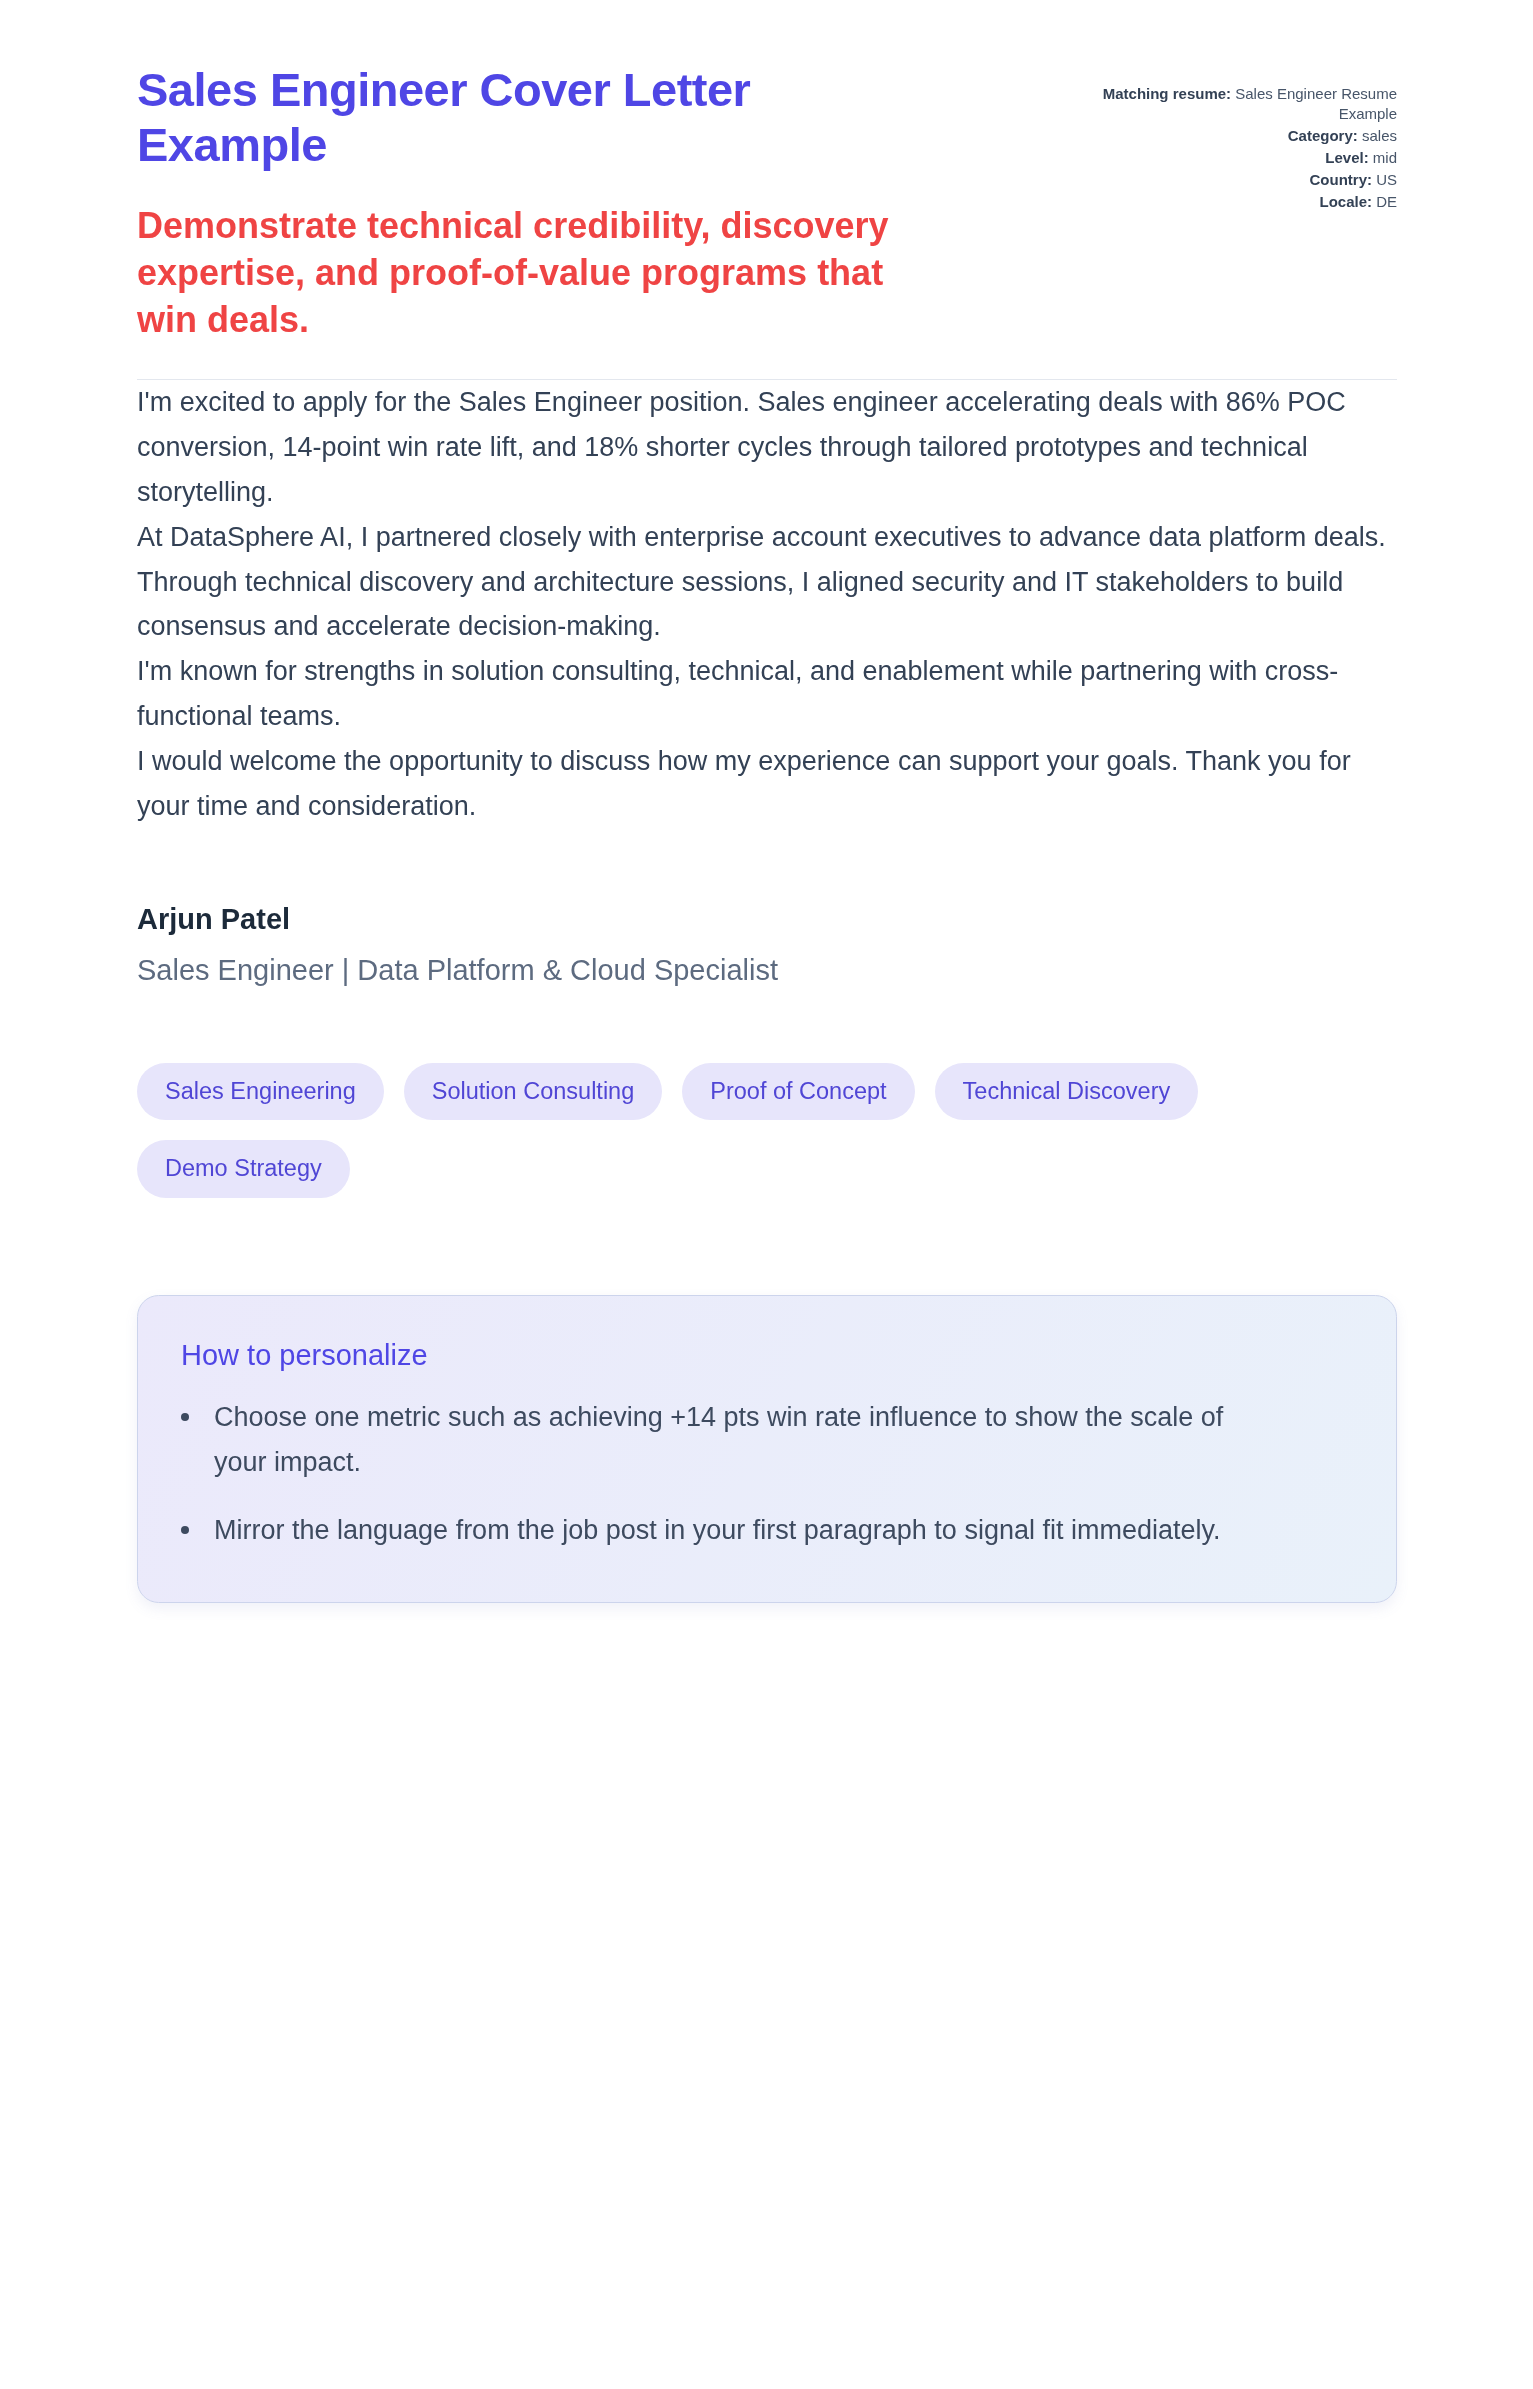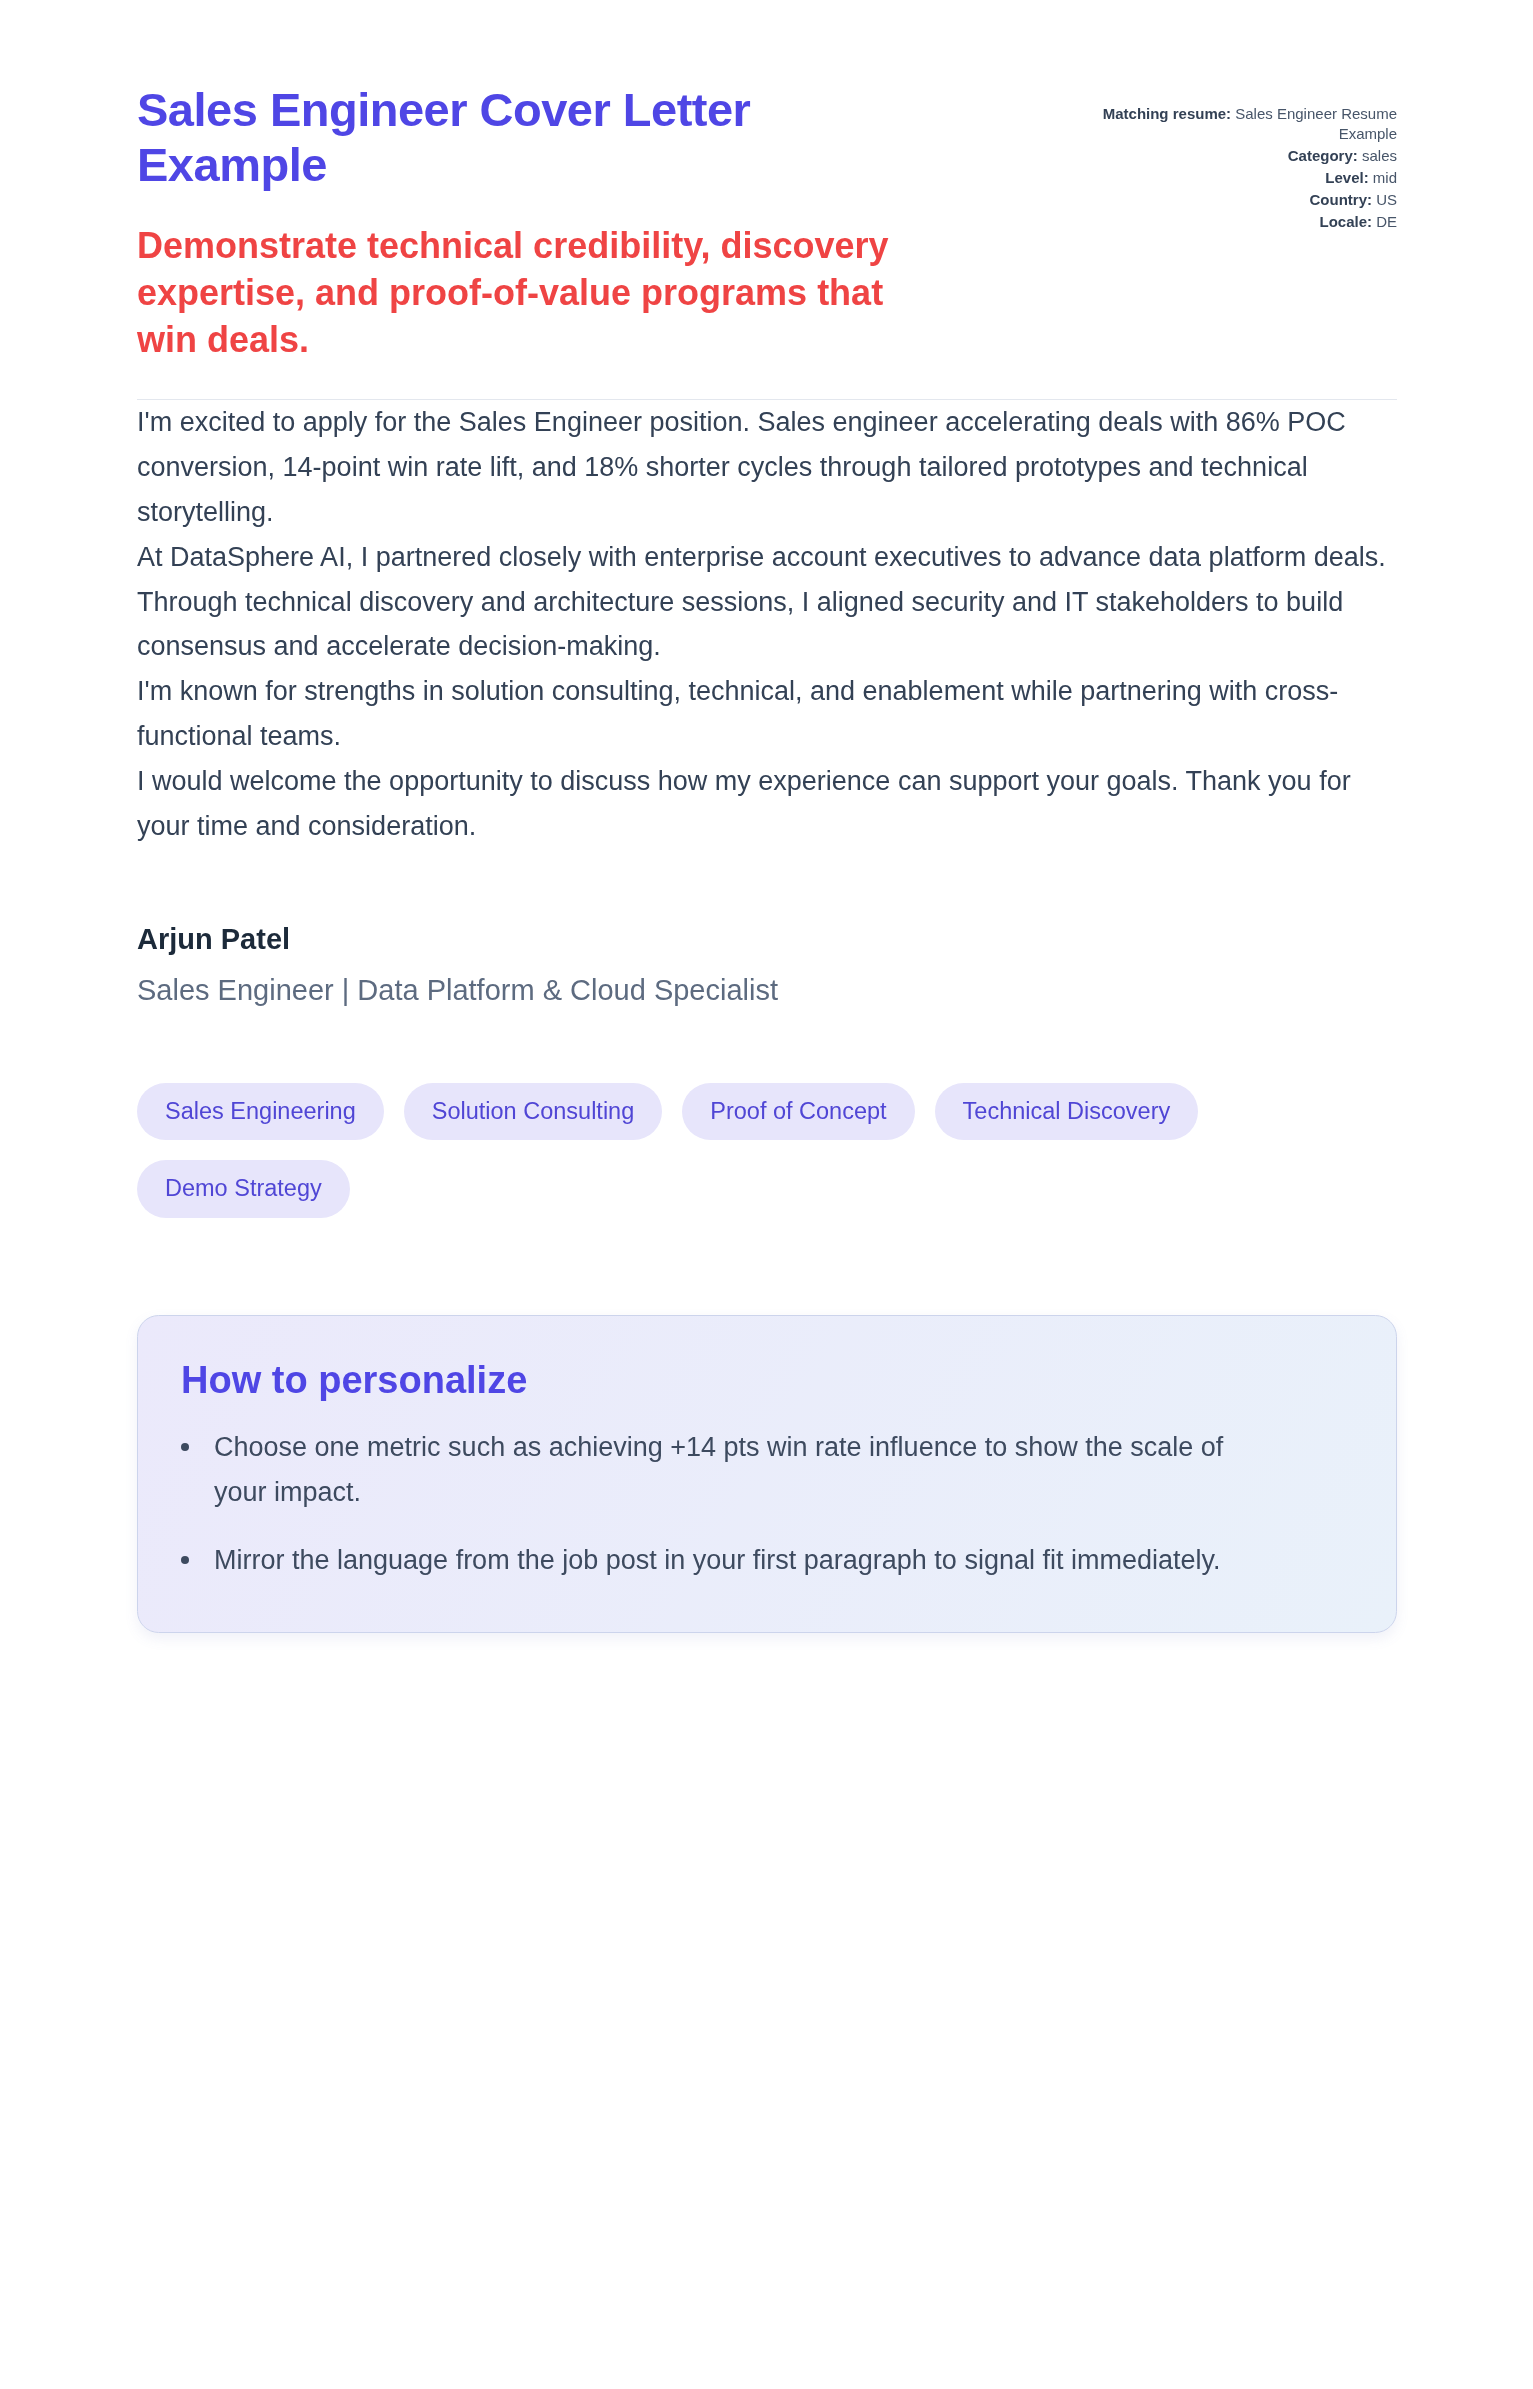--- a/index.html
+++ b/index.html
@@ -6,21 +6,21 @@
   html, body { background: #ffffff; }
   body {
     width: 1534px;
     min-height: 2389px;
     font-family: "Liberation Sans", sans-serif;
     color: #334155;
   }
   .container {
     width: 1260px;
     margin: 0 auto;
-    padding-top: 83px;
+    padding-top: 63px;
   }
 
   
   .header { display: flex; justify-content: space-between; align-items: flex-start; }
   .header-left { max-width: 785px; }
   .page-title {
     max-width: 740px;
     font-size: 47px;
     line-height: 1.16;
     font-weight: 700;
@@ -101,22 +101,22 @@
   .tips-card {
     margin-top: 97px;
     margin-bottom: 86px;
     border: 1.8px solid #ccd4ec;
     border-radius: 21.7px;
     background: linear-gradient(120deg, #ebe9fb 0%, #e9f1fa 100%);
     padding: 43px 45px 49px 43px;
     box-shadow: 0 5.4px 12.6px rgba(110, 120, 185, 0.10);
   }
   .tips-title {
-    font-size: 38px;
-    font-weight: 700;
+    font-size: 29px;
+    font-weight: 400;
     color: #4f46e5;
   }
   .tips-list { list-style: none; margin-top: 20px; }
   .tips-item {
     display: flex;
     align-items: flex-start;
     gap: 25px;
     margin-top: 23.5px;
     font-size: 27px;
     line-height: 1.66;

